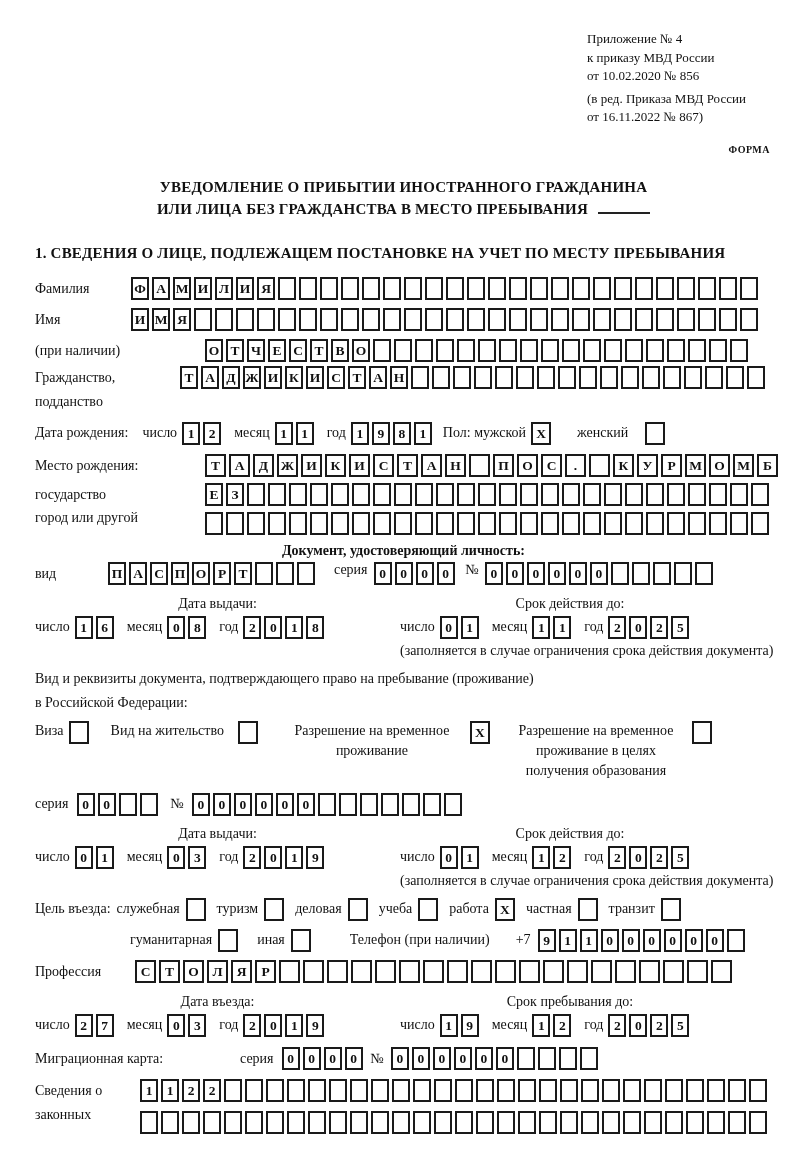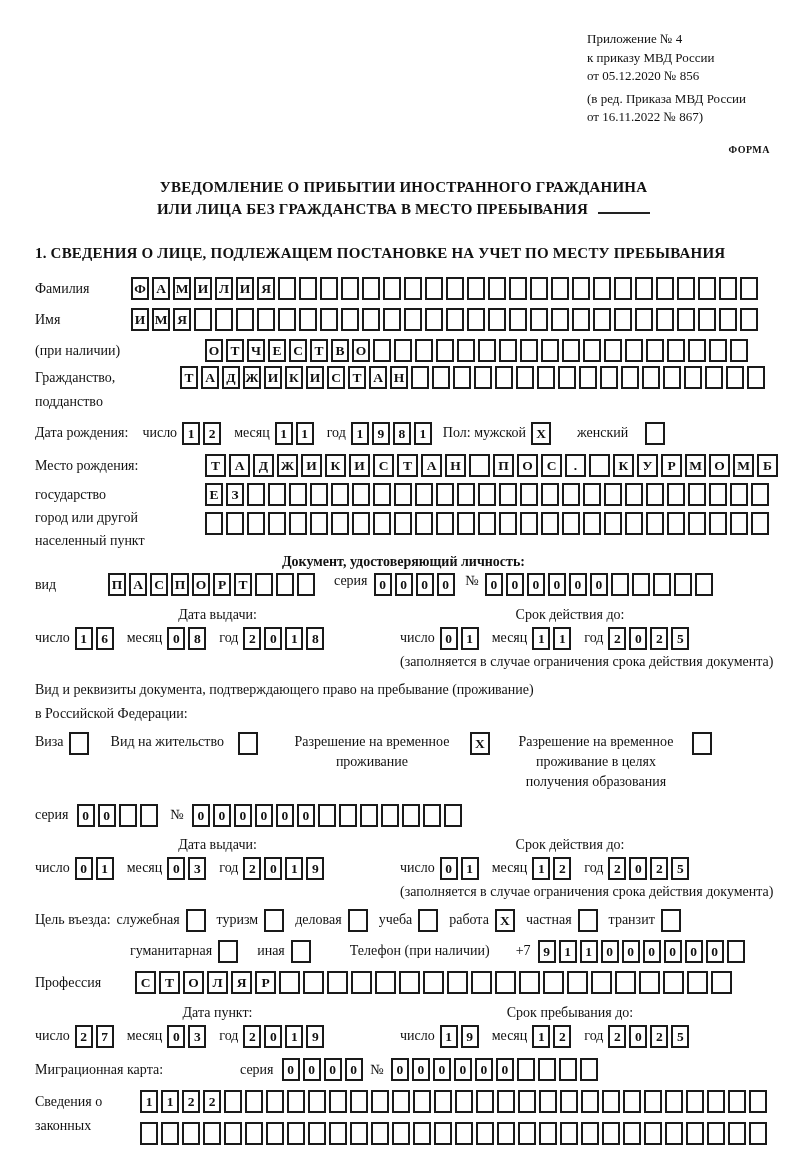--- a/index.html
+++ b/index.html
@@ -73,21 +73,21 @@
   .p-item .plab{margin-right:6px;}
 </style>
 </head>
 <body>
 
 <div class="page">
 
   <div class="hdr">
     <div>Приложение № 4</div>
     <div>к приказу МВД России</div>
-    <div>от 05.12.2020 № 856</div>
+    <div>от 10.02.2020 № 856</div>
     <div class="gap"></div>
     <div>(в ред. Приказа МВД России</div>
     <div>от 16.11.2022 № 867)</div>
   </div>
   <div class="forma">ФОРМА</div>
 
   <div class="title">
     <div>УВЕДОМЛЕНИЕ О ПРИБЫТИИ ИНОСТРАННОГО ГРАЖДАНИНА</div>
     <div><span>ИЛИ ЛИЦА БЕЗ ГРАЖДАНСТВА В МЕСТО ПРЕБЫВАНИЯ</span><span class="t-underline"></span></div>
   </div>
@@ -268,21 +268,20 @@
           <span class="cell"></span>
         </span>
     </span>
   </div>
 
   <div class="row" style="margin-top:9px;">
     <div class="lbl w170">
       <div>Место рождения:</div>
       <div class="l2" style="margin-top:5px;">государство</div>
       <div class="l2">город или другой</div>
-      <div class="l2">населенный пункт</div>
     </div>
     <div class="stack">
       <div class="boxes wide">
           <span class="cell">Т</span>
           <span class="cell">А</span>
           <span class="cell">Д</span>
           <span class="cell">Ж</span>
           <span class="cell">И</span>
           <span class="cell">К</span>
           <span class="cell">И</span>
@@ -659,21 +658,21 @@
         <span class="cell"></span>
         <span class="cell"></span>
         <span class="cell"></span>
         <span class="cell"></span>
         <span class="cell"></span>
       </div>
   </div>
 
   <div class="date-pair">
     <div class="date-col left">
-      <div class="date-heading">Дата пункт:</div>
+      <div class="date-heading">Дата въезда:</div>
       <div class="date-line dg">
         <span class="dlab">число</span>
         <span class="boxes">
             <span class="cell">2</span>
             <span class="cell">7</span>
           </span>
         <span class="dlab">месяц</span>
         <span class="boxes">
             <span class="cell">0</span>
             <span class="cell">3</span>

